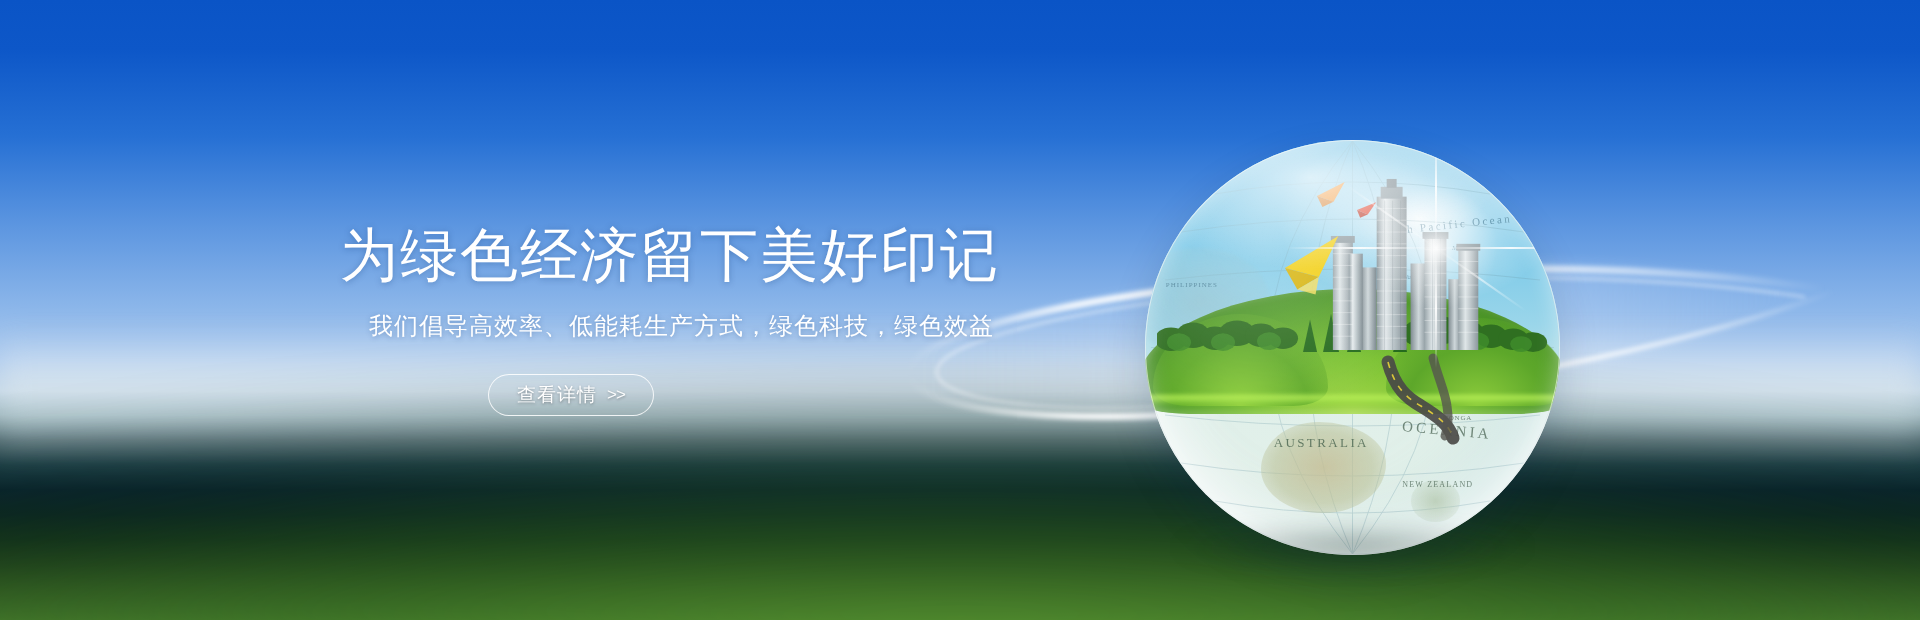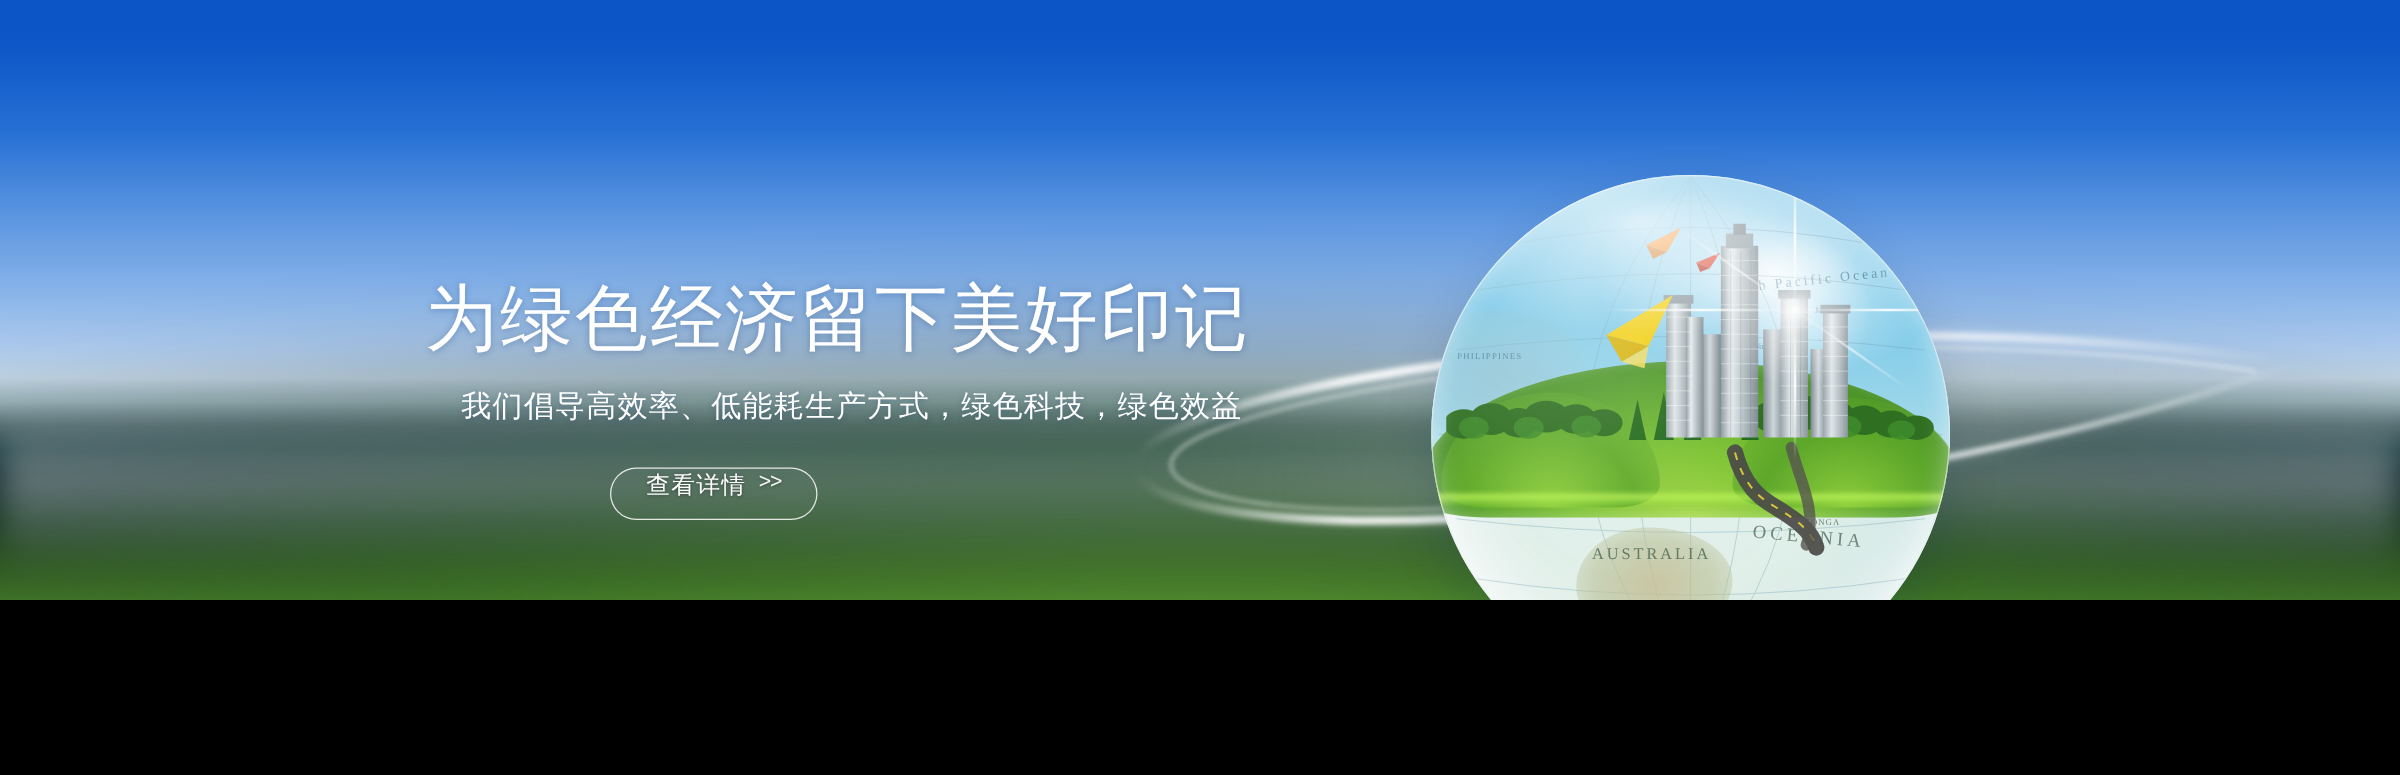--- a/index.html
+++ b/index.html
@@ -7,21 +7,21 @@
     padding: 0;
     background: #000;
   }
   body {
     font-family: "Liberation Sans", "DejaVu Sans", sans-serif;
   }
 
   #banner {
     position: relative;
     width: 1920px;
-    height: 480px;
+    height: 620px;
     overflow: hidden;
     
     background:
       linear-gradient(to bottom,
         #0a54c6 0%,
         #0d57c8 8%,
         #2670d4 22%,
         #5b95e0 36%,
         #8db7ea 50%,
         #aecbee 58%,
@@ -95,20 +95,21 @@
     white-space: nowrap;
   }
 
   .cta-wrap {
     margin: 32px 0 0 0;
     text-align: left;
     padding-left: 148px;
   }
   .cta {
     display: inline-flex;
+    align-items: center;
     justify-content: center;
     gap: 10px;
     box-sizing: border-box;
     height: 42px;
     padding: 0 28px;
     border: 1px solid rgba(255,255,255,0.85);
     border-radius: 22px;
     background: rgba(255,255,255,0.03);
     color: #ffffff;
     font-size: 19px;

